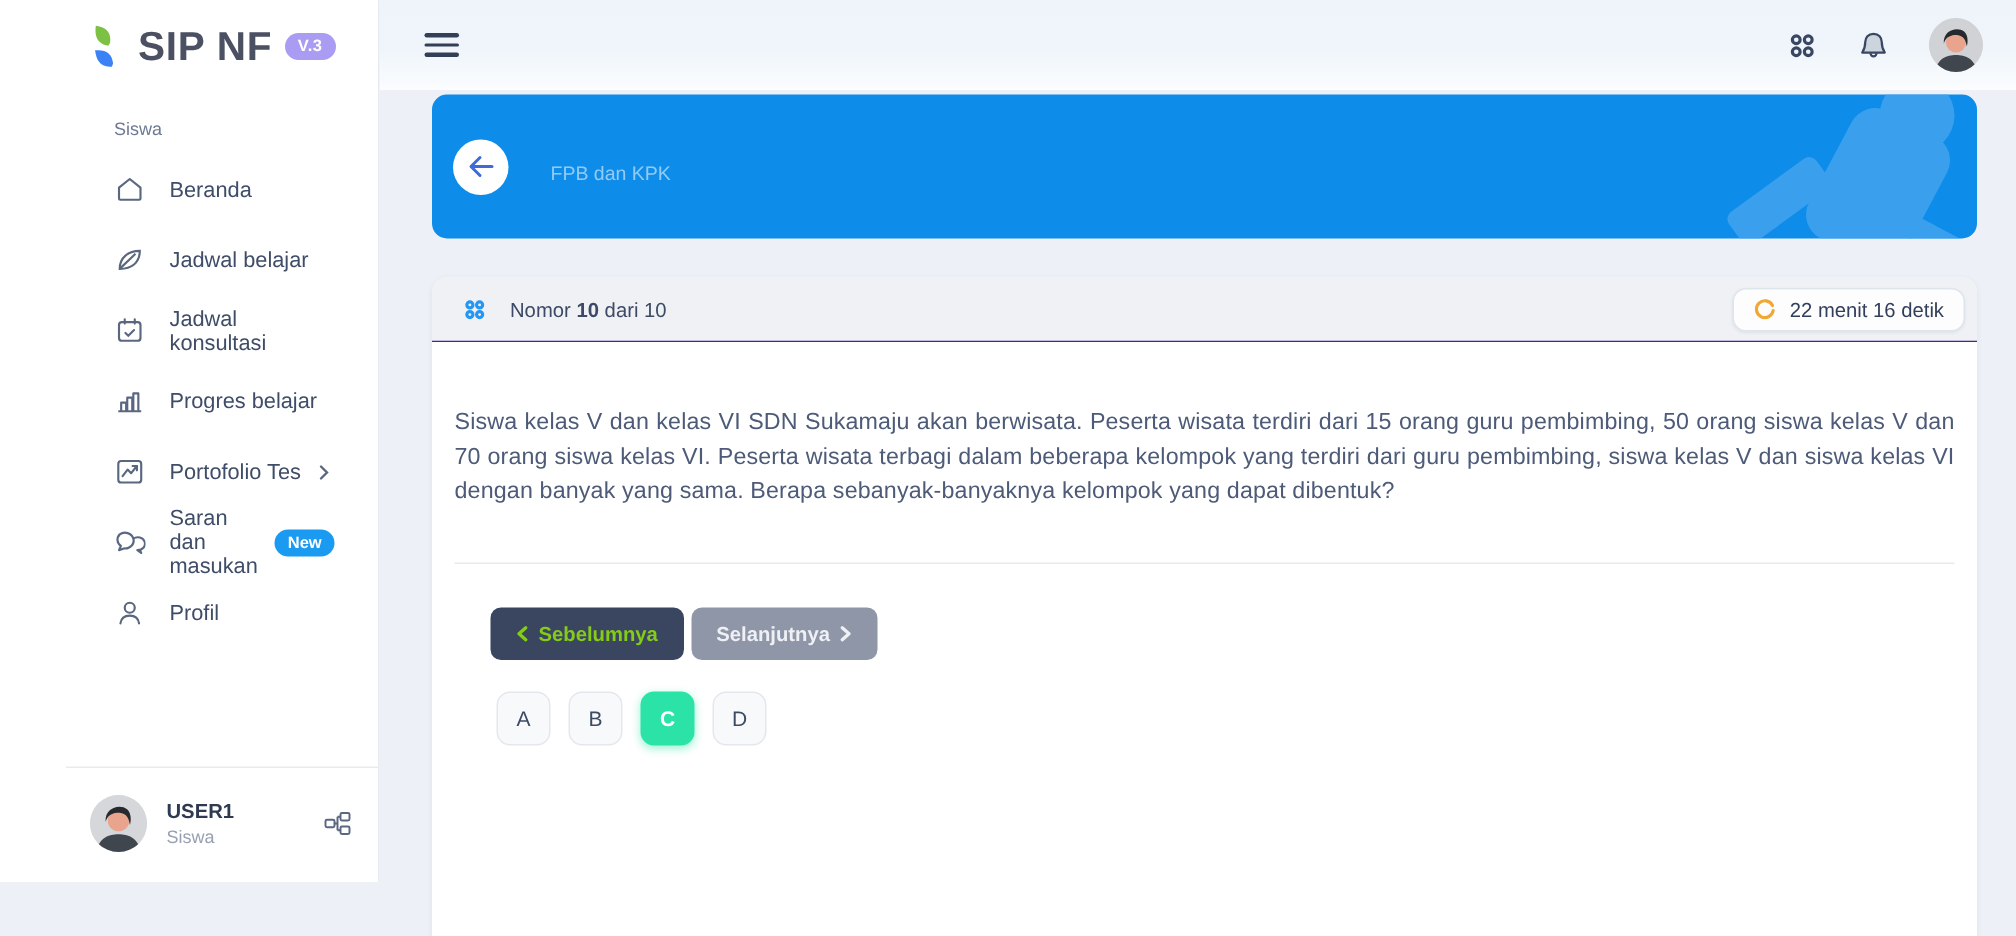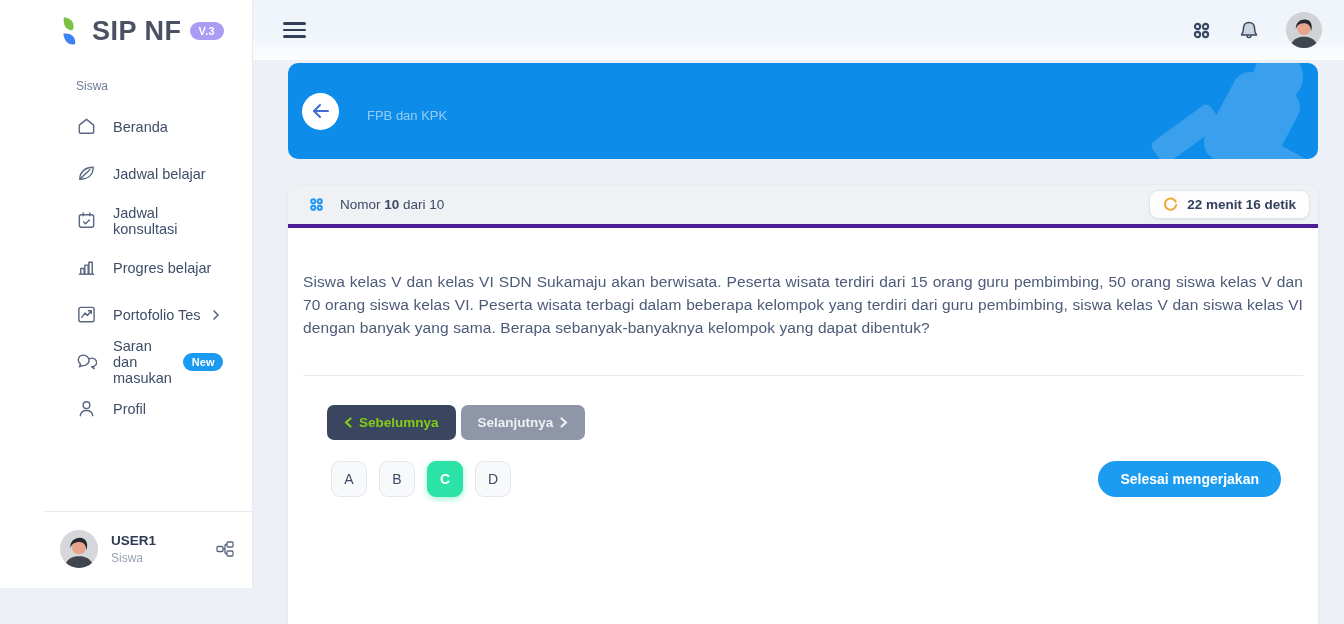--- a/index.html
+++ b/index.html
@@ -93,30 +93,30 @@
   .qh-title { font-size:19px; font-weight:bold; letter-spacing:.2px; }
   .qh-subtitle { font-size:13px; color:rgba(255,255,255,.55); margin-top:8px; }
   .qh-deco { position:absolute; right:0; top:0; height:96px; width:190px; pointer-events:none; }
 
   
   .question-card {
     margin-top:26px; flex:1; background:#fff; border-radius:10px 10px 0 0;
     box-shadow:0 1px 4px rgba(40,60,90,.08); display:flex; flex-direction:column; min-height:0;
   }
   .qc-header {
-    height:43px; flex:none; background:#eff1f5; border-bottom:4px solid #4c1d95;
+    height:43px; flex:none; background:#eff1f5; border-bottom:1px solid #4c1d95;
     border-radius:10px 10px 0 0; display:flex; align-items:center; padding:0 8px 0 20px;
   }
   .qc-header .grid-blue { color:#2397f3; display:flex; }
   .qc-counter { margin-left:15px; font-size:13.5px; color:#3c4a66; }
   .qc-counter b { font-weight:bold; }
   .timer-pill {
     margin-left:auto; background:#fdfdfe; border:1px solid #dfe5ec; border-radius:9px;
     padding:6px 13px; display:flex; gap:9px;
-    font-size:13.5px; font-weight:bold; color:#323f5c;
+    font-size:13.5px; font-weight:normal; color:#323f5c;
     box-shadow:0 1px 2px rgba(40,60,90,.08);
   }
   .qc-body { padding:42px 15px 0 15px; }
   .q-text {
     font-size:15.5px; line-height:23px; color:#4d5b78; text-align:justify;
     letter-spacing:.1px;
   }
   .q-options { margin-top:24px; }
   .q-option { font-size:15.5px; line-height:22.5px; color:#4d5b78; }
   .qc-divider { border-top:1px solid #e7eaee; margin:36px 15px 0 15px; }
@@ -360,18 +360,17 @@
               <path d="M1.5 1.5 L6 5.5 L1.5 9.5"></path>
             </svg>
         </button>
       </div>
 
       <div class="answer-row">
         <button class="ans-btn">A</button>
         <button class="ans-btn">B</button>
         <button class="ans-btn selected">C</button>
         <button class="ans-btn">D</button>
-        <button class="finish-btn">Selesai mengerjakan</button>
       </div>
     </section>
 
   </div>
 </div>
 
 </body></html>

